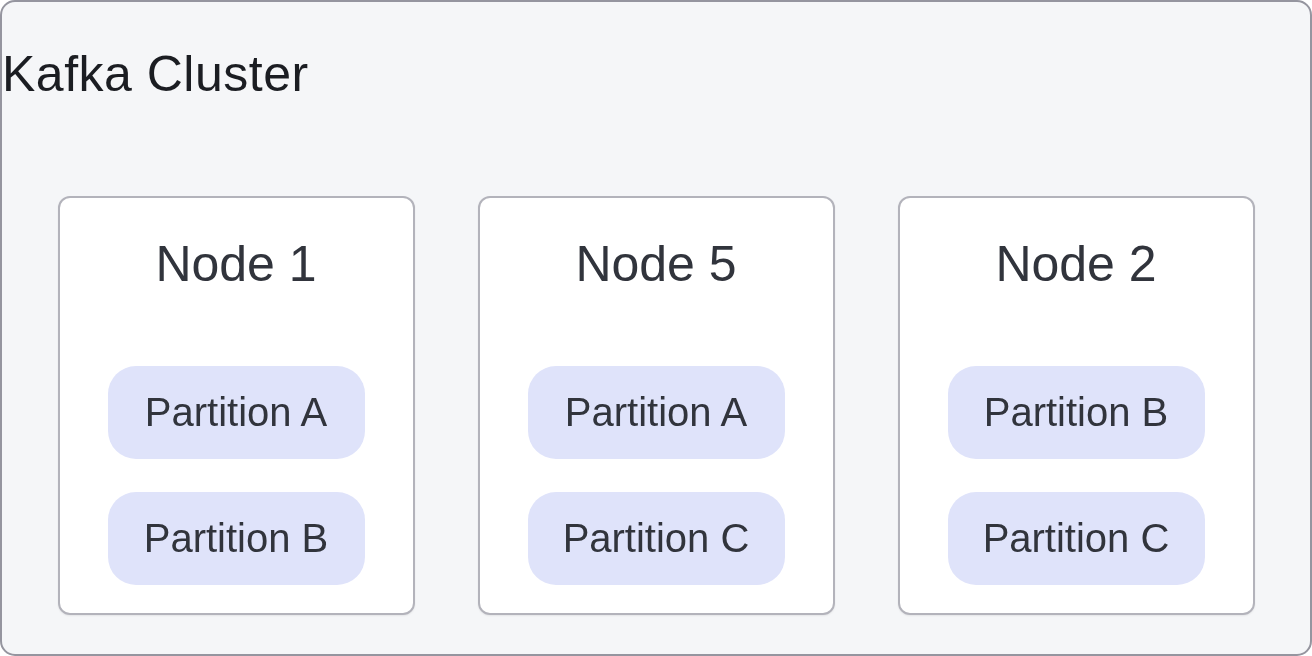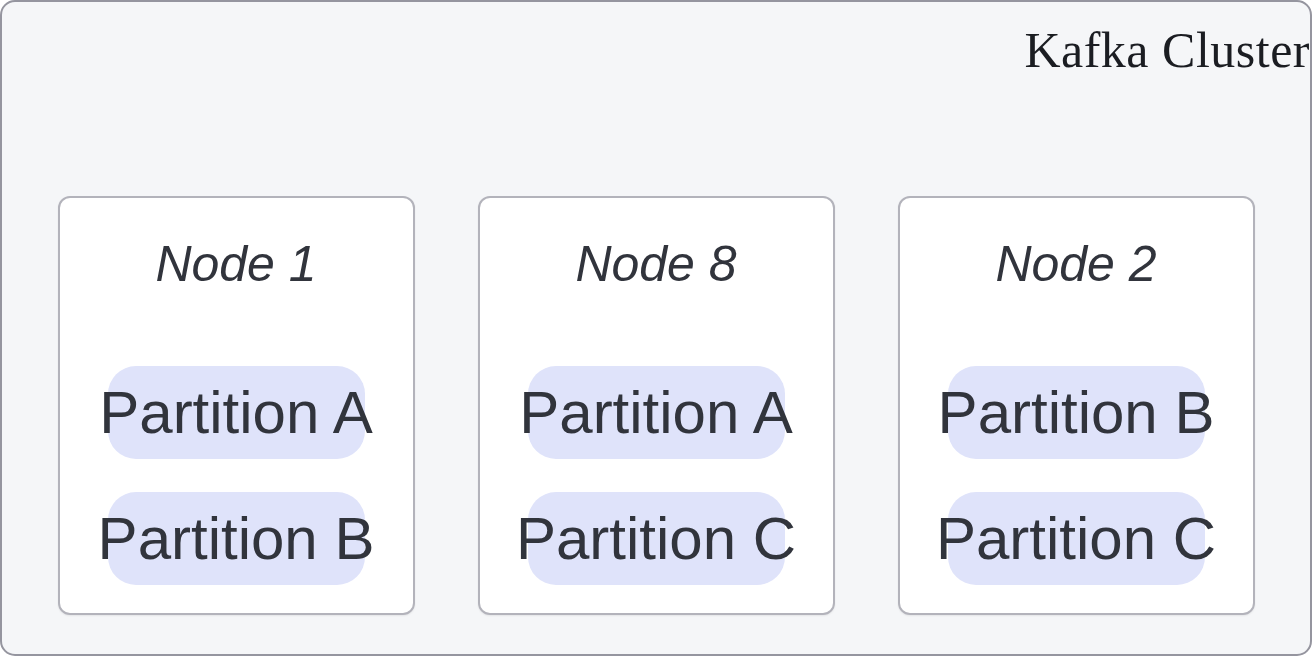--- a/index.html
+++ b/index.html
@@ -25,28 +25,27 @@
   }
   .cluster {
     position: absolute;
     inset: 0;
     background: var(--container-bg);
     border: 2px solid var(--container-border);
     border-radius: 15px;
     overflow: hidden;
   }
   .cluster-title {
-    margin-top: 18px;
-    text-align: right;
+    margin-top: 42px;
+    text-align: left;
     font-size: 50px;
     line-height: 60px;
     font-weight: 400;
     color: var(--title-text);
     letter-spacing: 0.5px;
-    font-family: Liberation Serif, serif;
   }
   .nodes-row {
     position: absolute;
     top: 194px;
     left: 0;
     width: 100%;
     display: flex;
     justify-content: center;
     gap: 63px;
   }
@@ -61,38 +60,37 @@
     flex-direction: column;
     align-items: center;
   }
   .node-title {
     margin-top: 36px;
     font-size: 50px;
     line-height: 60px;
     font-weight: 400;
     color: var(--text);
     text-align: center;
-    font-style: italic;
   }
   .partitions {
     margin-top: 72px;
     display: flex;
     flex-direction: column;
     gap: 33px;
     align-items: center;
   }
   .partition-pill {
     width: 257px;
     height: 93px;
     background: var(--pill-bg);
     border-radius: 28px;
     display: flex;
     align-items: center;
     justify-content: center;
-    font-size: 60px;
+    font-size: 40px;
     font-weight: 400;
     color: var(--text);
     white-space: nowrap;
     text-align: right;
   }
 </style>
 </head>
 <body>
 
 <div class="stage">
@@ -100,21 +98,21 @@
     <div class="cluster-title">Kafka Cluster</div>
     <div class="nodes-row">
         <div class="node-card">
     <div class="node-title">Node 1</div>
     <div class="partitions">
             <div class="partition-pill">Partition A</div>
             <div class="partition-pill">Partition B</div>
           </div>
   </div>
         <div class="node-card">
-    <div class="node-title">Node 8</div>
+    <div class="node-title">Node 5</div>
     <div class="partitions">
             <div class="partition-pill">Partition A</div>
             <div class="partition-pill">Partition C</div>
           </div>
   </div>
         <div class="node-card">
     <div class="node-title">Node 2</div>
     <div class="partitions">
             <div class="partition-pill">Partition B</div>
             <div class="partition-pill">Partition C</div>

